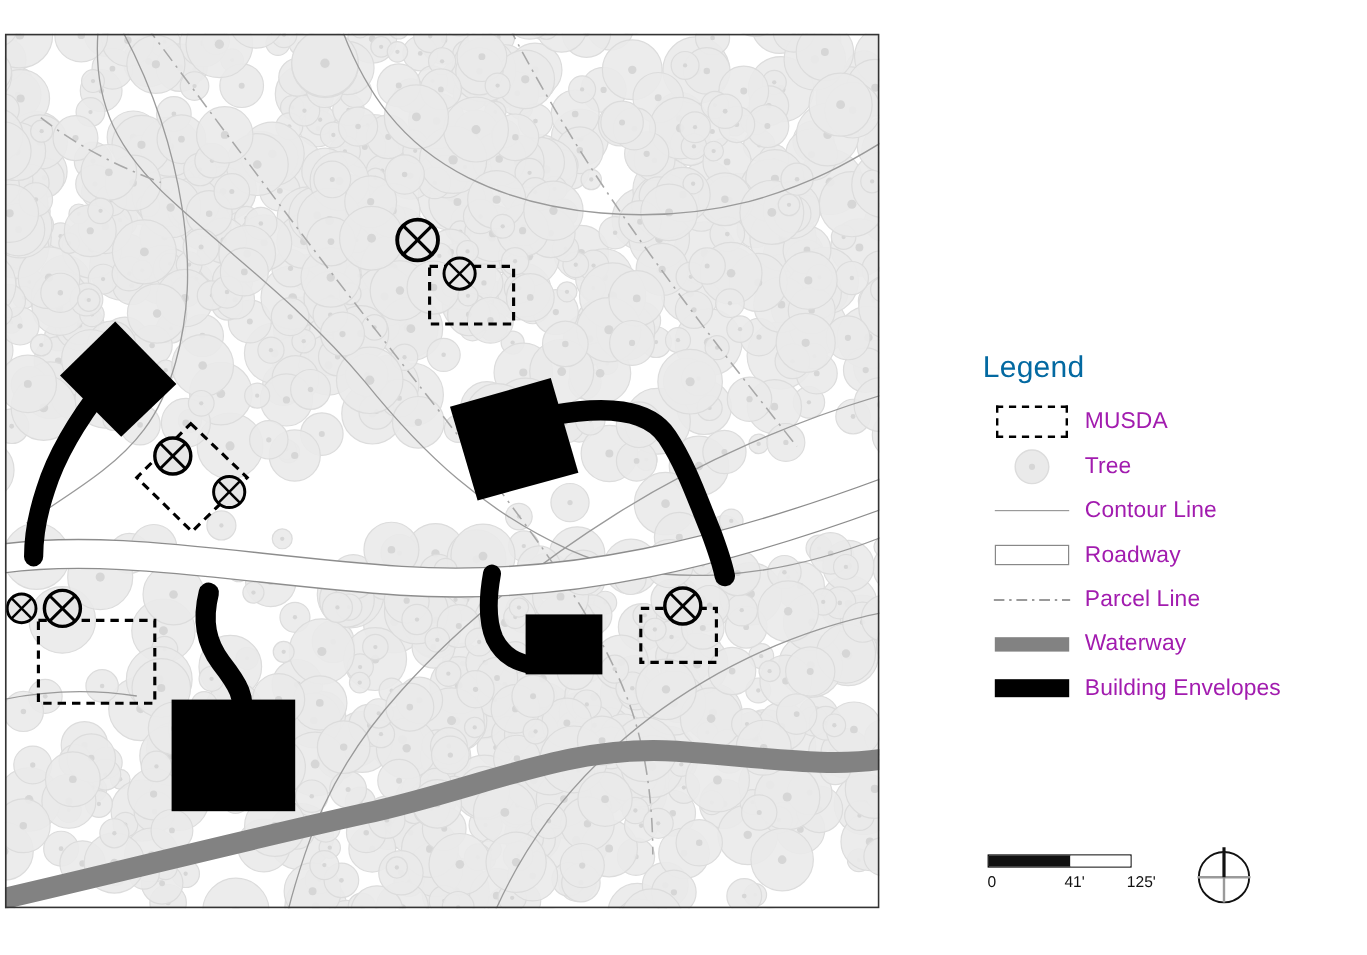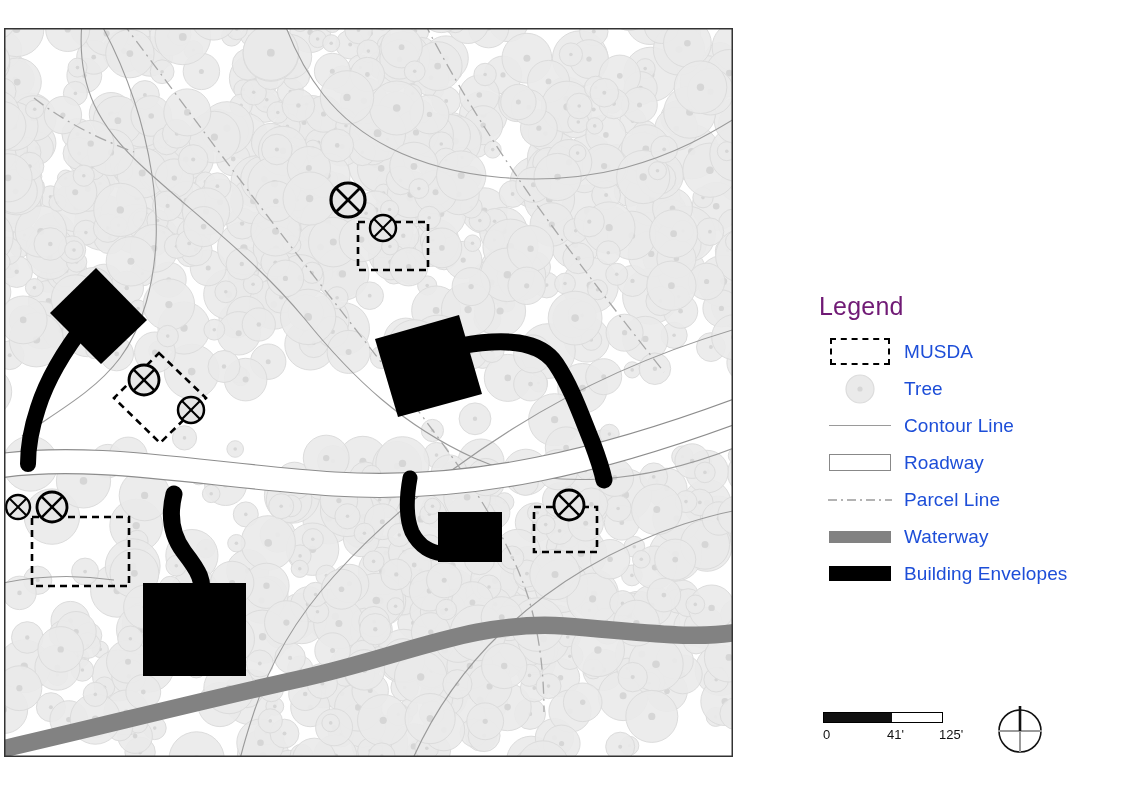--- a/index.html
+++ b/index.html
@@ -32,42 +32,42 @@
 
   
   #legend-panel {
     position: absolute;
     left: 816px;
     top: 294px;
     width: 310px;
   }
   #legend-title {
     font-size: 25px;
-    color: #701a75;
+    color: #0369a1;
     letter-spacing: 0.2px;
     margin: 0 0 14px 3px;
     font-weight: normal;
     line-height: 1;
   }
   .legend-row {
     display: flex;
     align-items: center;
     height: 37px;
   }
   .legend-swatch {
     width: 88px;
     flex: 0 0 88px;
     display: flex;
     align-items: center;
     justify-content: center;
     height: 37px;
   }
   .legend-label {
     font-size: 19px;
-    color: #1d4ed8;
+    color: #a21caf;
     white-space: nowrap;
     letter-spacing: 0.1px;
   }
 
   
   .sw-musda {
     width: 60px; height: 27px;
     border: 2.5px dashed #000;
     background: #fff;
     box-sizing: border-box;

